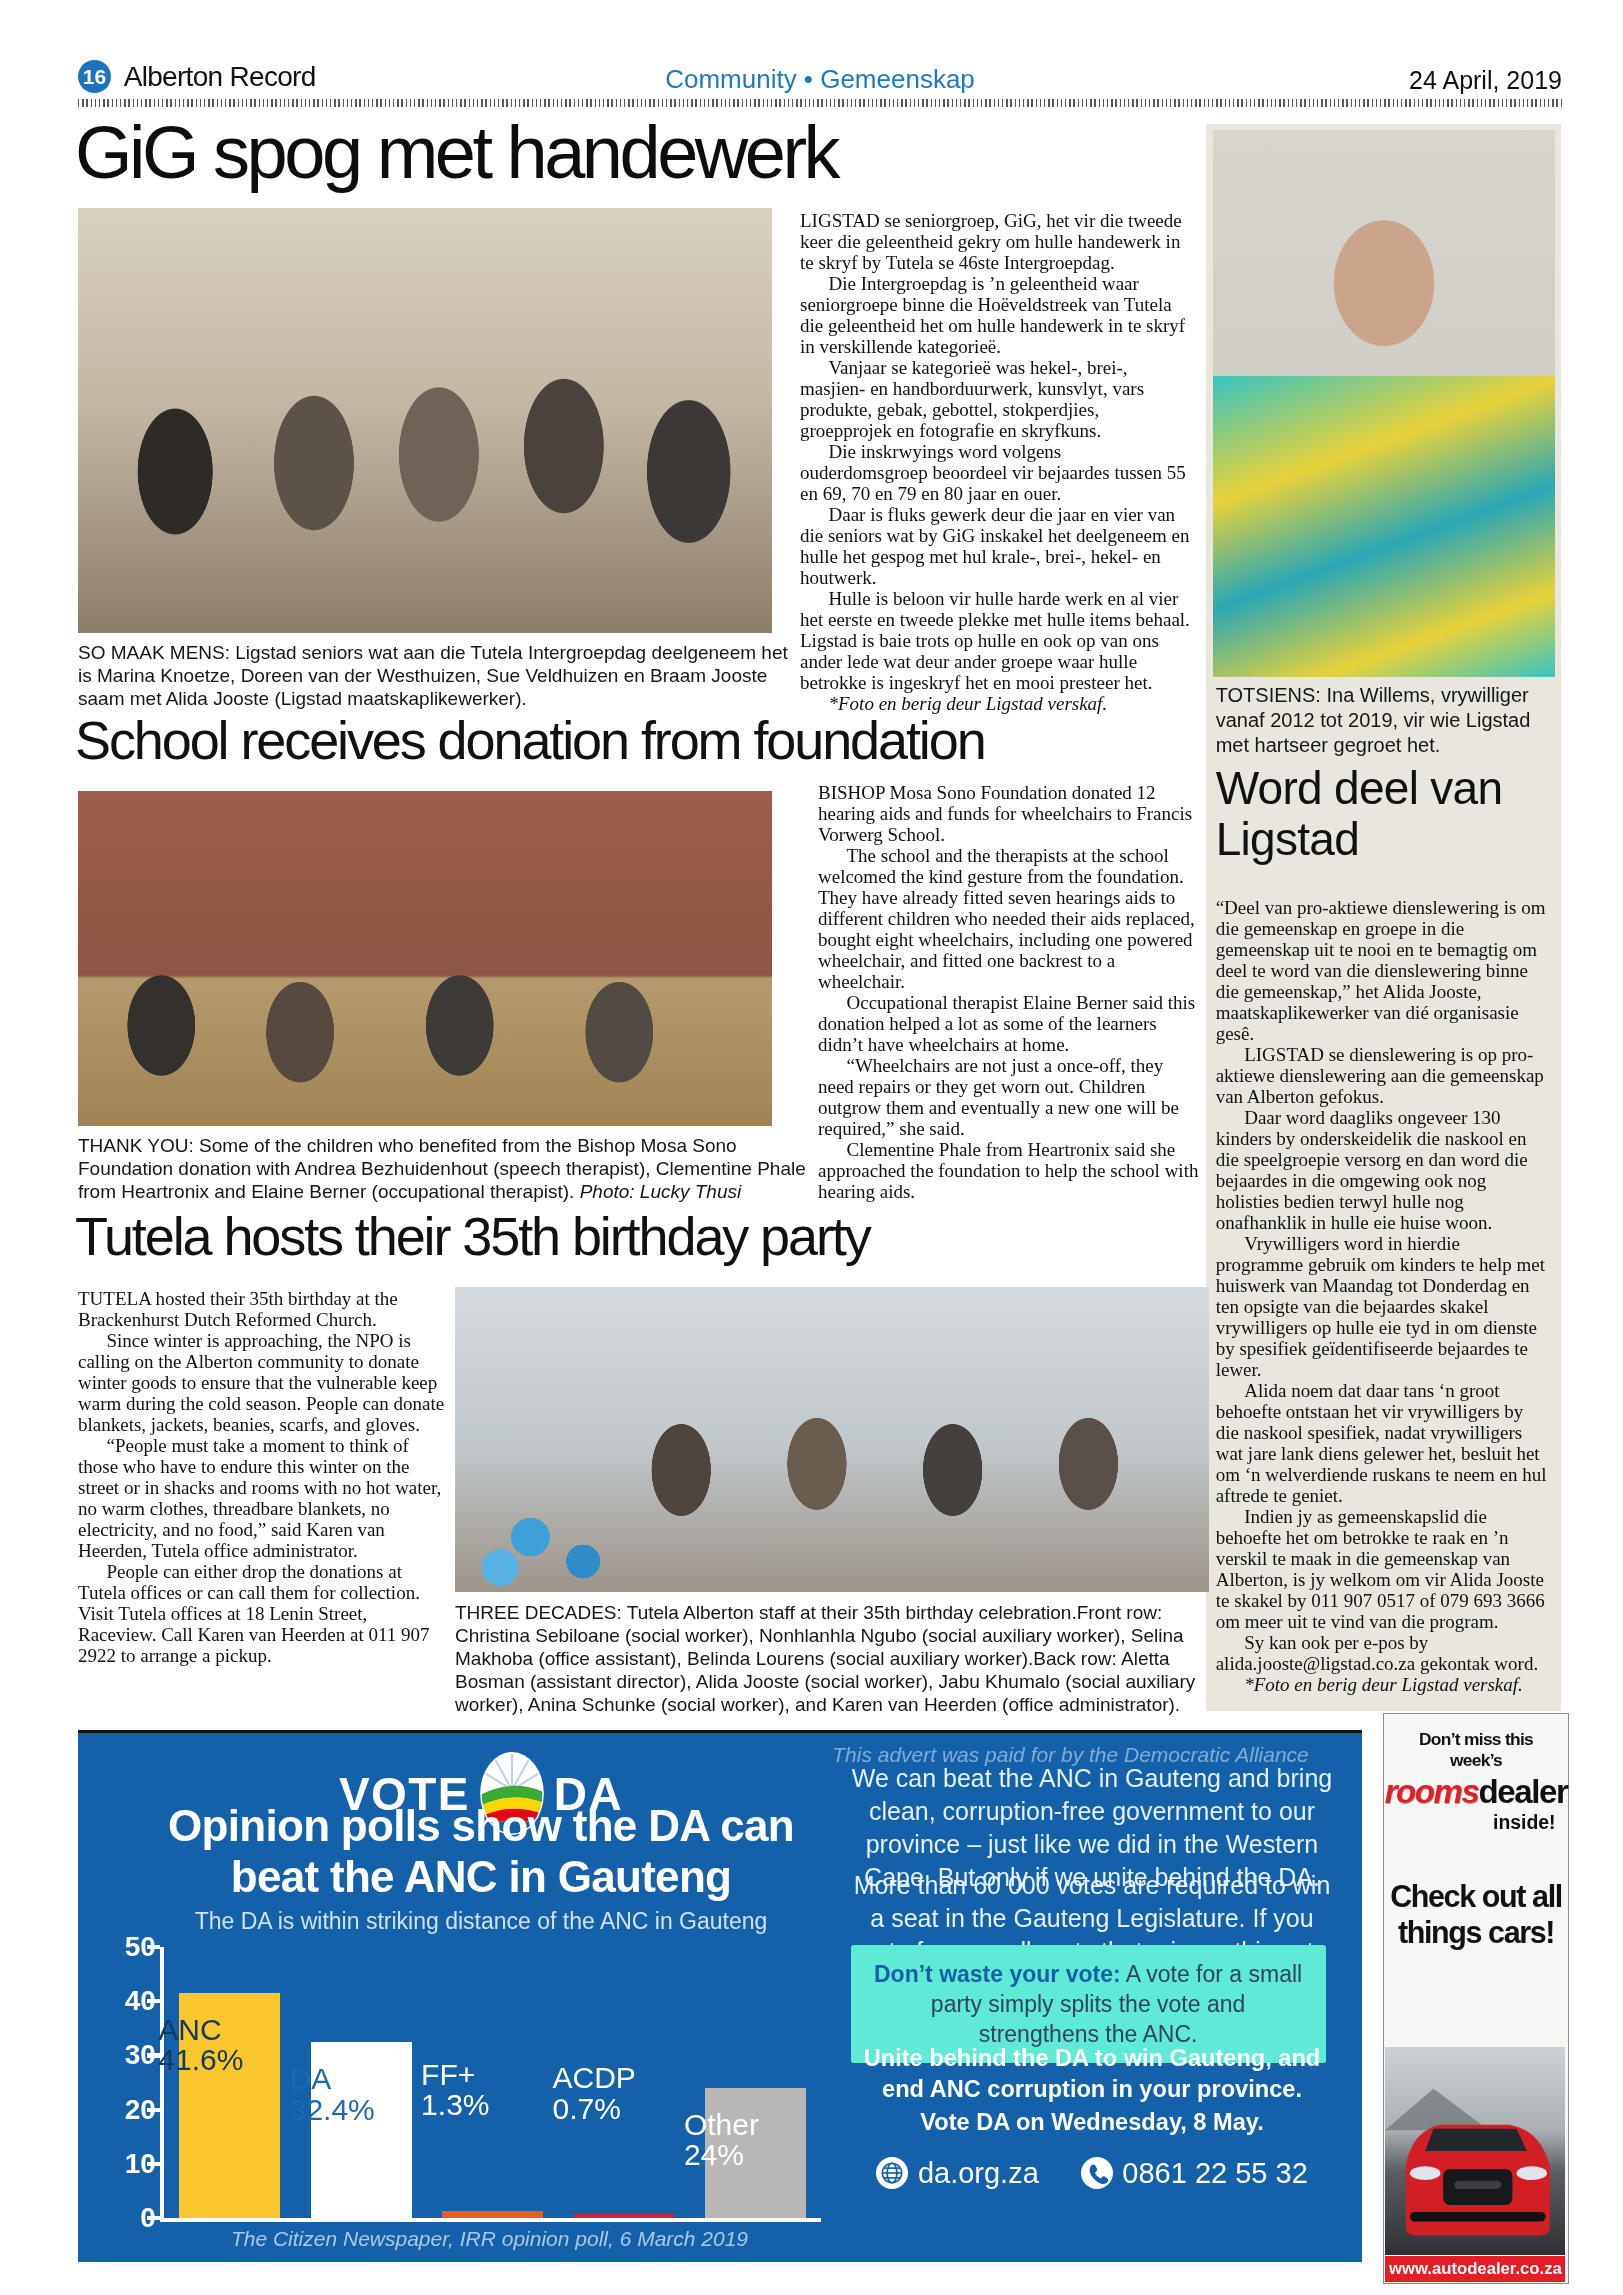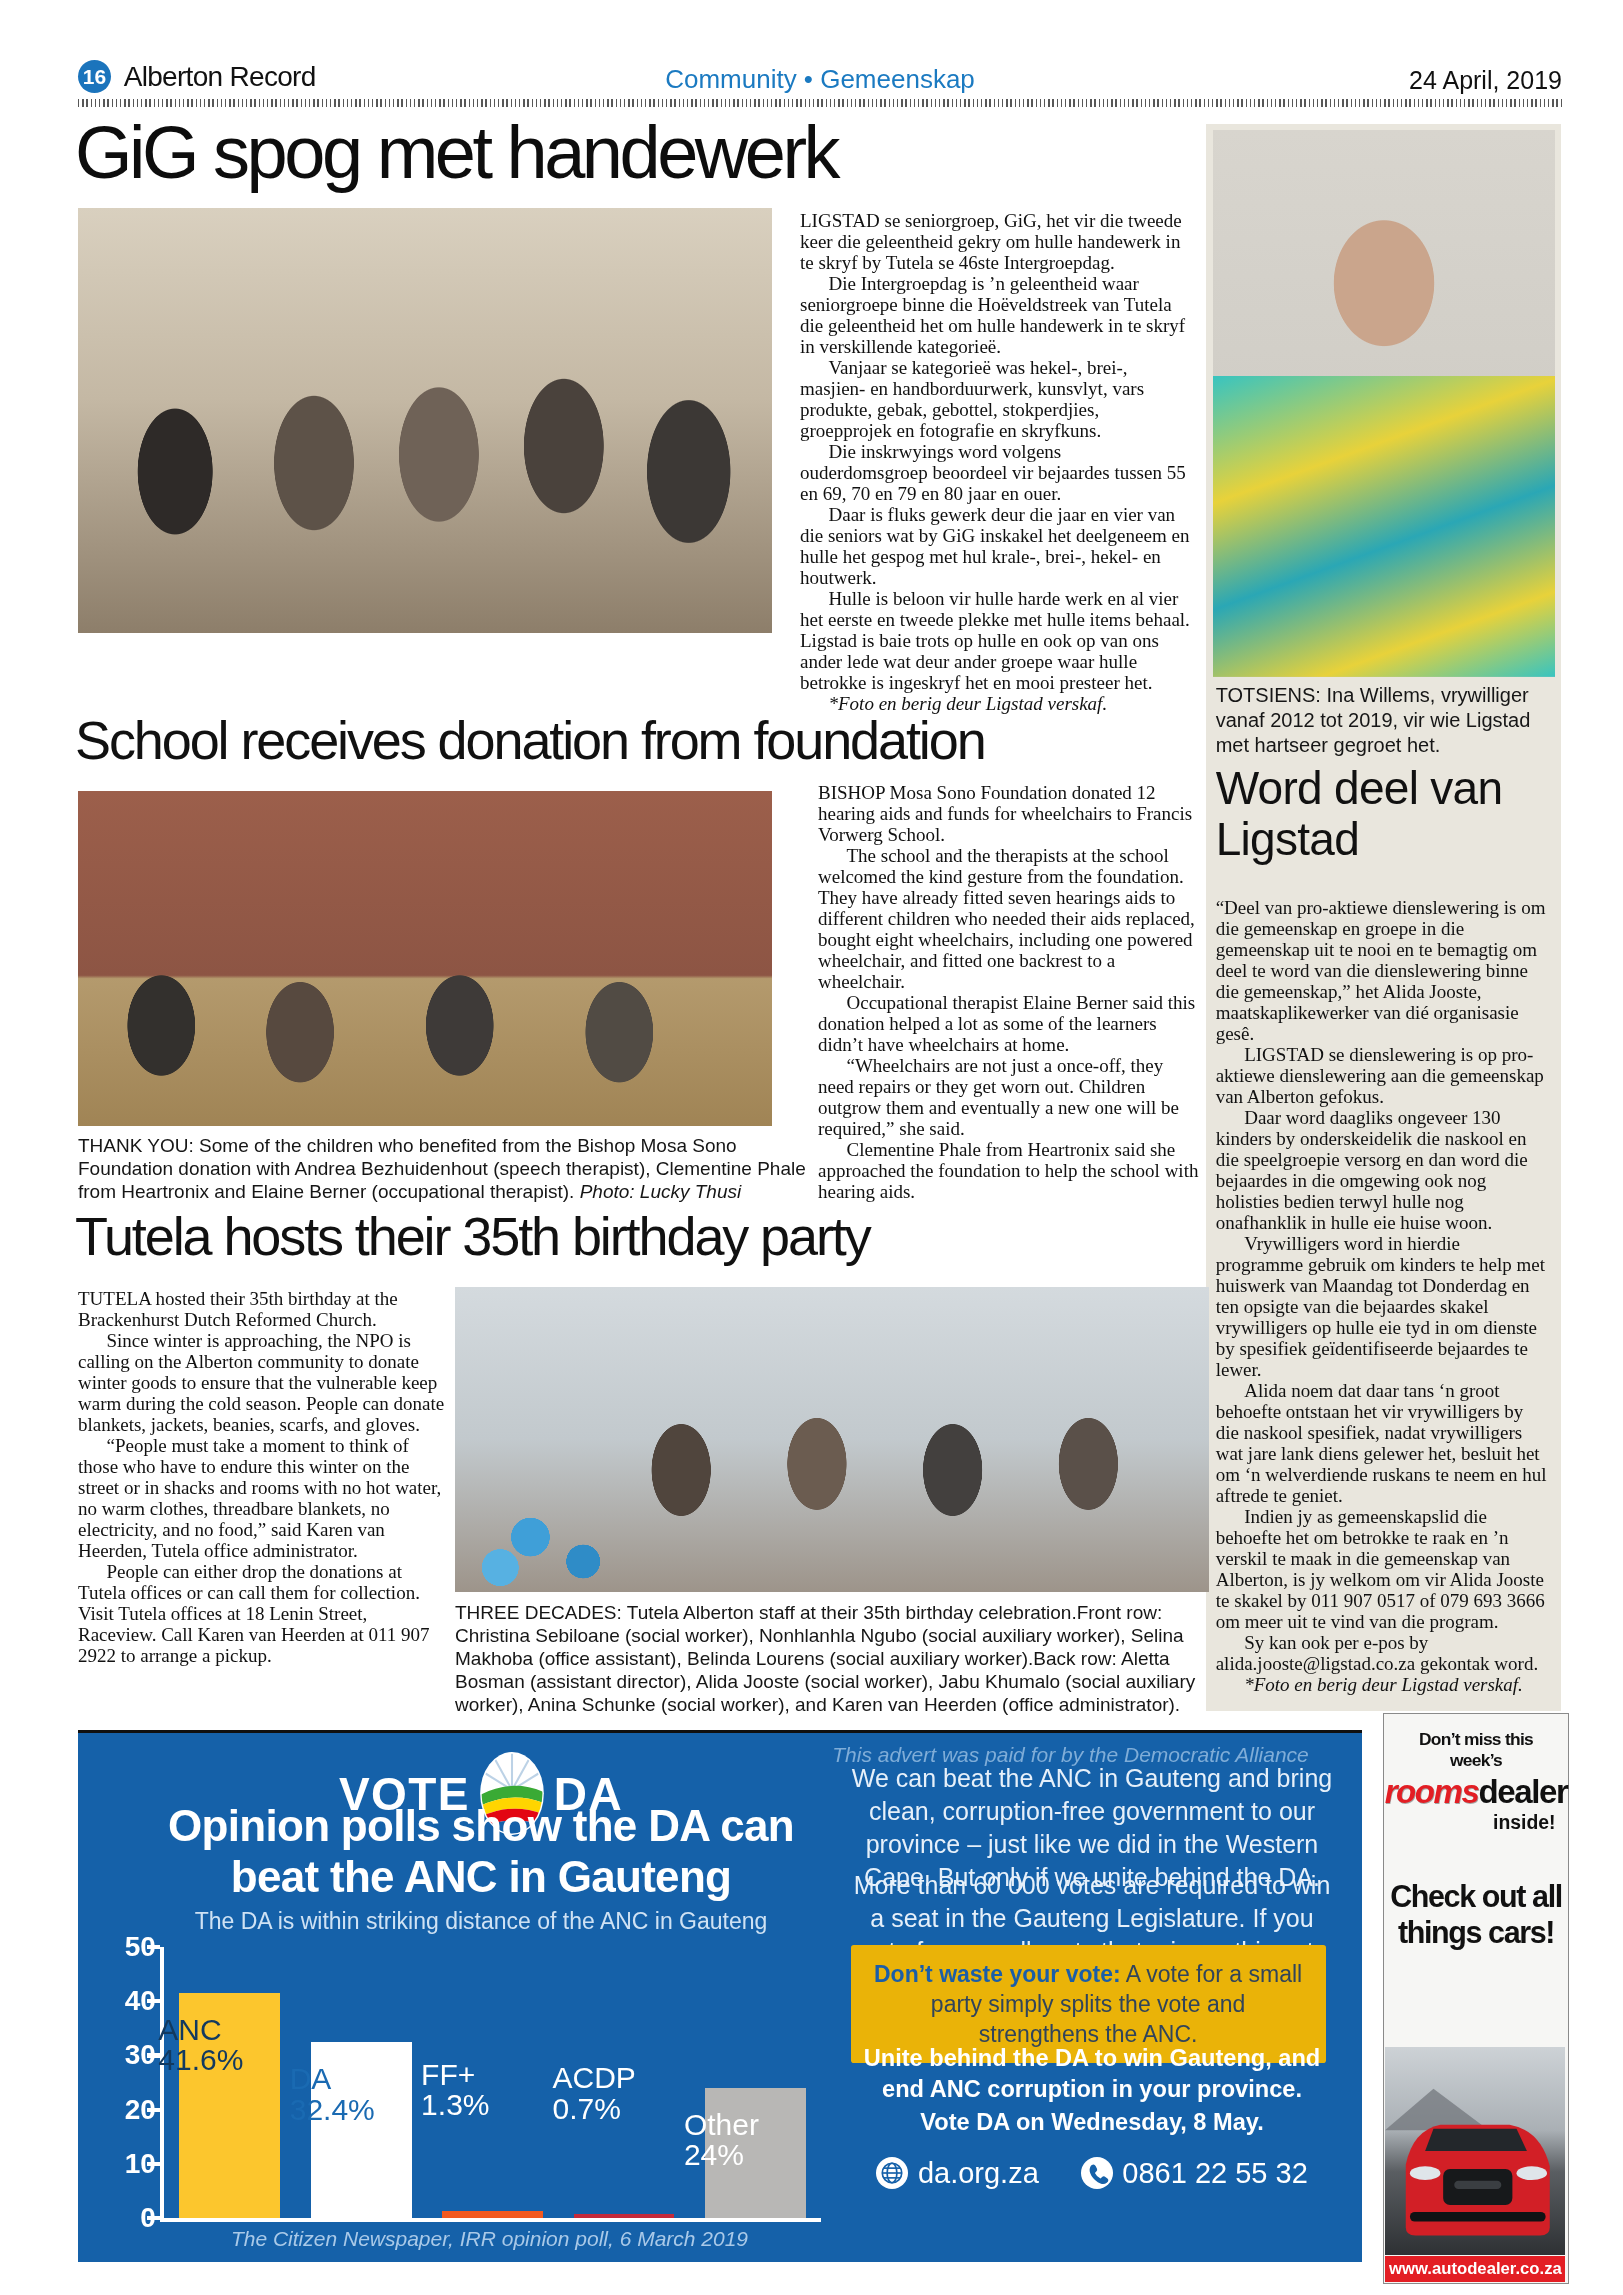--- a/index.html
+++ b/index.html
@@ -105,21 +105,21 @@
   .bar{position:absolute;left:0;right:0;bottom:0;}
   .bar-label{position:absolute;left:-21px;right:-21px;
       font-size:30px;font-weight:500;line-height:30.5px;}
   .da-source{position:absolute;left:40px;top:494px;width:659px;margin:0;text-align:center;
       font-style:italic;font-size:21px;color:#a9c9e8;}
   .da-right{position:absolute;left:767px;top:0;width:494px;height:100%;}
   .da-para{position:absolute;left:0;width:100%;margin:0;text-align:center;
       font-size:25px;line-height:33px;color:#e6f0fa;}
   .da-para.p1{top:29px;}
   .da-para.p2{top:136px;}
-  .da-warning{position:absolute;left:5.6px;top:212px;width:475px;background:#eab308;border-radius:2.8px;
+  .da-warning{position:absolute;left:5.6px;top:212px;width:475px;background:#5eead4;border-radius:2.8px;
       padding:14px 18px;box-sizing:border-box;text-align:center;font-size:23px;line-height:30px;color:#31445a;}
   .warn-lead{color:#1b5ea8;font-weight:800;}
   .da-unite{position:absolute;left:0;top:310px;width:100%;margin:0;text-align:center;
       font-size:23.6px;line-height:30.5px;font-weight:700;}
   .da-voteday{position:absolute;left:0;top:376px;width:100%;margin:0;text-align:center;
       font-size:23.6px;font-weight:700;}
   .da-contacts{position:absolute;left:0;top:422px;width:100%;text-align:center;}
   .contact{display:inline-block;margin:0 19.4px;font-size:29px;font-weight:500;color:#fff;}
   .contact svg{vertical-align:middle;margin-right:9.7px;}
   .contact .ctxt{vertical-align:middle;}
@@ -146,20 +146,21 @@
   <header class="masthead">
     <span class="pagenum-circle">16</span>
     <span class="pub-name">Alberton Record</span>
     <span class="mast-center">Community • Gemeenskap</span>
     <span class="mast-right">24 April, 2019</span>
   </header>
   <div class="mast-rule"></div>
 
   <h1 class="headline-1">GiG spog met handewerk</h1>
   <div class="photo photo-1"></div>
+  <p class="caption caption-1">SO MAAK MENS: Ligstad seniors wat aan die Tutela Intergroepdag deelgeneem het is Marina Knoetze, Doreen van der Westhuizen, Sue Veldhuizen en Braam Jooste saam met Alida Jooste (Ligstad maatskaplikewerker).</p>
   <div class="body-col col-gig has-credit">
       <p>LIGSTAD se seniorgroep, GiG, het vir die tweede keer die geleentheid gekry om hulle handewerk in te skryf by Tutela se 46ste Intergroepdag.</p>
       <p>Die Intergroepdag is ’n geleentheid waar seniorgroepe binne die Hoëveldstreek van Tutela die geleentheid het om hulle handewerk in te skryf in verskillende kategorieë.</p>
       <p>Vanjaar se kategorieë was hekel-, brei-, masjien- en handborduurwerk, kunsvlyt, vars produkte, gebak, gebottel, stokperdjies, groepprojek en fotografie en skryfkuns.</p>
       <p>Die inskrwyings word volgens ouderdomsgroep beoordeel vir bejaardes tussen 55 en 69, 70 en 79 en 80 jaar en ouer.</p>
       <p>Daar is fluks gewerk deur die jaar en vier van die seniors wat by GiG inskakel het deelgeneem en hulle het gespog met hul krale-, brei-, hekel- en houtwerk.</p>
       <p>Hulle is beloon vir hulle harde werk en al vier het eerste en tweede plekke met hulle items behaal. Ligstad is baie trots op hulle en ook op van ons ander lede wat deur ander groepe waar hulle betrokke is ingeskryf het en mooi presteer het.</p>
       <p>*Foto en berig deur Ligstad verskaf.</p>
     </div>
 

